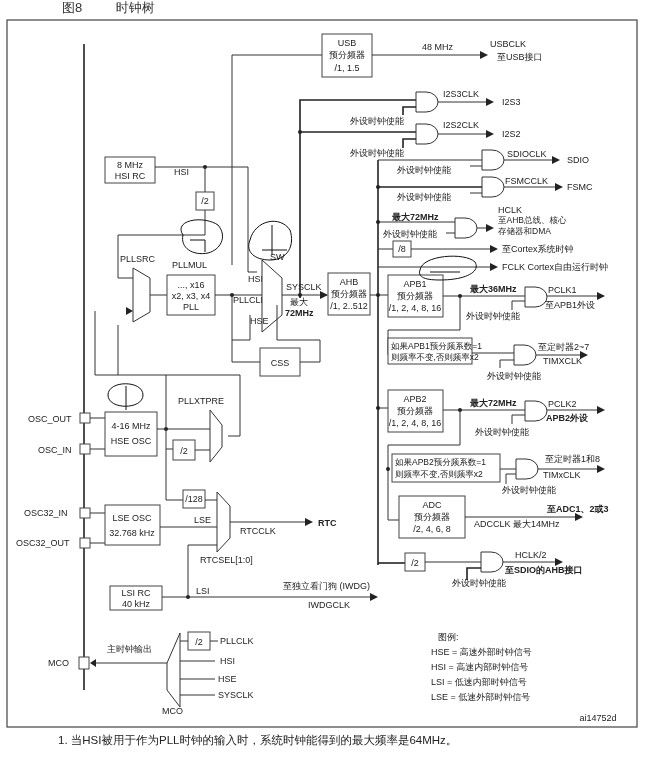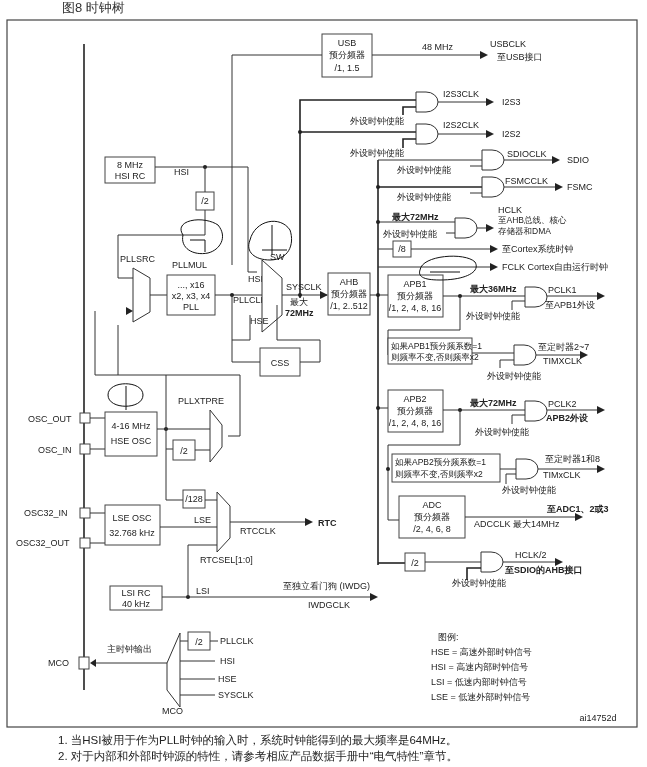--- a/index.html
+++ b/index.html
@@ -1,19 +1,19 @@
 <!DOCTYPE html>
 <html><head>
 <meta charset="utf-8">
 <style>
   html,body{margin:0;padding:0;background:#fff;}
   body{width:647px;height:767px;position:relative;overflow:hidden;font-family:"Liberation Sans","DejaVu Sans",sans-serif;color:#222;}
   .caption{position:absolute;top:-1px;left:62px;font-size:13px;color:#333;}
   .caption span{display:inline-block;}
-  .cap-num{}
+  .cap-num{margin-right:30px;}
   svg{position:absolute;left:0;top:0;}
   .t{font-family:"Liberation Sans","DejaVu Sans",sans-serif;font-size:9px;fill:#222;}
   .tb{font-weight:bold;}
   .ts{font-size:8.5px;}
   .notes{position:absolute;left:58px;top:732px;font-size:11.5px;color:#222;line-height:16px;}
   .box{fill:#fff;stroke:#444;stroke-width:1;}
   .w{stroke:#333;stroke-width:1;fill:none;}
   .wb{stroke:#222;stroke-width:1.6;fill:none;}
   .gate{fill:#fff;stroke:#333;stroke-width:1;}
   .dot{fill:#222;}
@@ -318,14 +318,13 @@
   <text class="t" x="598" y="721" text-anchor="middle">ai14752d</text>
 
   <path class="scribble" d="M183,235 c-10,-15 20,-20 35,-10 c10,12 2,25 -10,28 c-15,3 -28,-5 -25,-18 z M190,240 h15 v12"></path>
   <path class="scribble" d="M250,240 c5,-20 30,-25 40,-10 c5,15 -2,30 -20,30 c-15,0 -25,-8 -20,-20 z M272,225 v30 M262,250 h25"></path>
   <path class="scribble" d="M420,270 c2,-15 45,-18 55,-8 c6,10 -10,18 -35,18 c-18,0 -22,-4 -20,-10 z M430,272 h30"></path>
   <path class="scribble" d="M108,395 c0,-15 35,-15 35,0 c0,15 -35,15 -35,0 z M126,386 v24"></path>
 </svg>
 
 <div class="notes">
   <div>1.  当HSI被用于作为PLL时钟的输入时，系统时钟能得到的最大频率是64MHz。</div>
-  <div>2.  对于内部和外部时钟源的特性，请参考相应产品数据手册中“电气特性”章节。</div>
 </div>
 
 </body></html>

